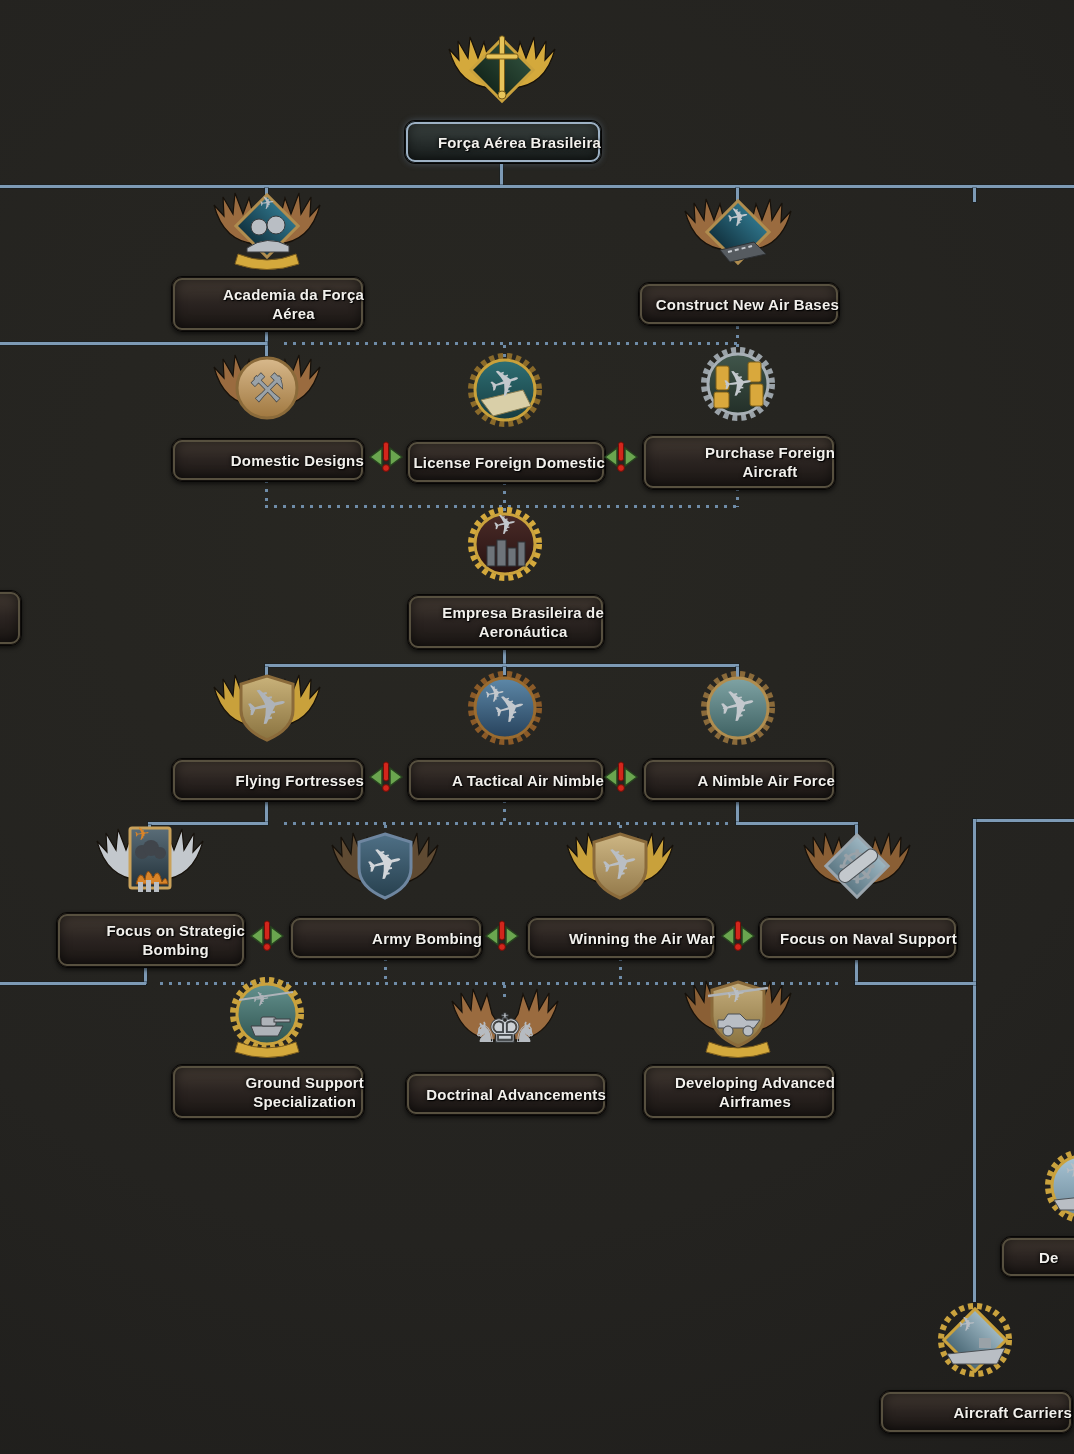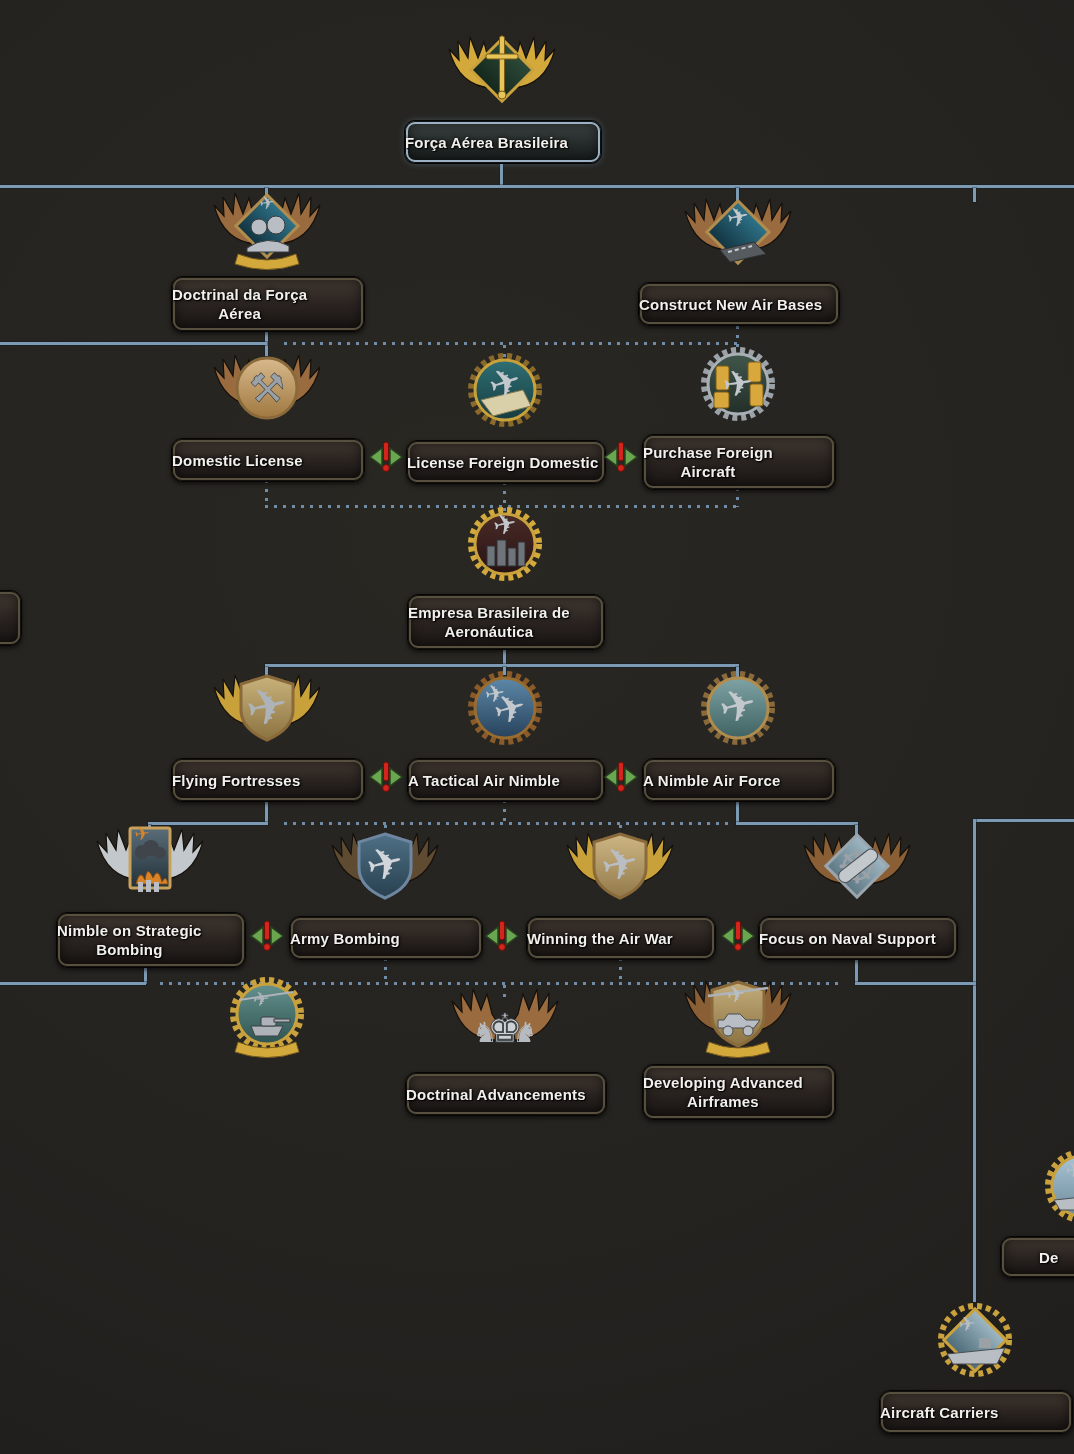--- a/index.html
+++ b/index.html
@@ -9,21 +9,21 @@
     font-family:"Liberation Sans", sans-serif;
   }
   .ln{position:absolute;z-index:1;}
   .ln.solid{background:#7d9ab5;box-shadow:0 0 0 1px rgba(15,25,35,.35);}
   .ln.dotted.h{background:repeating-linear-gradient(90deg,#6f8ca8 0 3px,transparent 3px 9px);}
   .ln.dotted.v{background:repeating-linear-gradient(180deg,#6f8ca8 0 3px,transparent 3px 9px);}
   .focus{position:absolute;z-index:2;cursor:pointer;}
   .icon-wrap{position:absolute;top:0;left:50%;transform:translateX(-50%);width:116px;height:94px;}
   .plate{
     position:absolute;top:94px;left:0;width:100%;
-    display:flex;align-items:center;justify-content:flex-start;text-align:center;
+    display:flex;align-items:center;justify-content:flex-end;text-align:center;
     background:linear-gradient(180deg,#453c34 0%,#2b2421 48%,#181412 100%);
     border:1px solid #070605;border-radius:11px;
     box-shadow:inset 0 0 0 1px #120f0d, inset 0 0 0 3px #57503f, inset 0 0 14px rgba(0,0,0,.85), 0 2px 4px rgba(0,0,0,.6);
     color:#f2f0ec;font-weight:bold;font-size:15px;line-height:19px;letter-spacing:.2px;
     text-shadow:1px 1px 1px #000,0 0 4px #000;white-space:pre-line;
   }
   .plate.h1{height:42px;}
   .plate.h2{height:54px;}
   .focus.selected .plate{
     background:linear-gradient(180deg,#3d4543 0%,#252b2a 55%,#151a19 100%);
@@ -117,21 +117,21 @@
             <rect x="36" y="22" width="44" height="44" fill="url(#g2)" stroke="#b08d4f" stroke-width="3"></rect>
           </g>
           <g fill="#b9bec4" stroke="#3a3d40" stroke-width="1">
             <circle cx="50" cy="45" r="8"></circle>
             <circle cx="67" cy="43" r="9"></circle>
             <path d="M38 66 Q58 52 80 64 L80 70 H38 Z"></path>
           </g>
           <text x="58" y="27" font-size="18" font-family="'DejaVu Sans',sans-serif" text-anchor="middle" fill="#b9bec4" transform="rotate(-10 58 20.7)">✈</text>
           <path d="M26 82 Q58 93 90 82 L87 72 Q58 84 29 72 Z" fill="#d4a93c" stroke="#7a5c1e"></path>
         </svg></span>
-      <div class="plate h2"><span>Doctrinal da Força
+      <div class="plate h2"><span>Academia da Força
 Aérea</span></div>
     </div>
     <div class="focus" style="left: 638px; top: 188px; width: 200px; height: 136px;">
       <span class="icon-wrap"><svg width="116" height="94" viewBox="0 0 116 94">
           <defs>
             <linearGradient id="g3" x1="0" y1="0" x2="0" y2="1">
               <stop offset="0" stop-color="#2e7389"></stop>
               <stop offset="1" stop-color="#123340"></stop>
             </linearGradient>
           </defs>
@@ -156,21 +156,21 @@
               <stop offset="1" stop-color="#a07840"></stop>
             </linearGradient>
           </defs>
           <path d="M48 62 C27 61 12 50 5 23 L15 34 L14 15 L24 32 L26 11 L34 32 L40 16 L45 36 L50 44 Z" fill="#9a6b3f" stroke="#15100a" stroke-width="1.2"></path>
           <g transform="translate(116 0) scale(-1 1)">
             <path d="M48 62 C27 61 12 50 5 23 L15 34 L14 15 L24 32 L26 11 L34 32 L40 16 L45 36 L50 44 Z" fill="#9a6b3f" stroke="#15100a" stroke-width="1.2"></path>
           </g>
           <circle cx="58" cy="44" r="30" fill="url(#g5)" stroke="#8a6a3a" stroke-width="3"></circle>
           <text x="58" y="58" font-size="40" font-family="'DejaVu Sans',sans-serif" text-anchor="middle" fill="#9aa2a8" stroke="#3c4044" stroke-width="0.6">⚒</text>
         </svg></span>
-      <div class="plate h1"><span>Domestic License</span></div>
+      <div class="plate h1"><span>Domestic Designs</span></div>
     </div>
     <div class="focus" style="left: 406px; top: 346px; width: 198px; height: 136px;">
       <span class="icon-wrap"><svg width="116" height="94" viewBox="0 0 116 94">
           <defs>
             <linearGradient id="g6" x1="0" y1="0" x2="0" y2="1">
               <stop offset="0" stop-color="#2e6f74"></stop>
               <stop offset="1" stop-color="#173c40"></stop>
             </linearGradient>
           </defs>
           <circle cx="58" cy="44" r="34" fill="none" stroke="#8a6a2a" stroke-width="6" stroke-dasharray="5 4"></circle>
@@ -287,21 +287,21 @@
             <circle cx="68" cy="35" r="6"></circle>
           </g>
           <path d="M44 66 Q48 50 53 62 Q55 46 61 60 Q66 48 70 64 Q74 56 76 66 Z" fill="#d98428" stroke="#8a4d12"></path>
           <g fill="#b9bec4">
             <rect x="46" y="64" width="5" height="10"></rect>
             <rect x="54" y="62" width="5" height="12"></rect>
             <rect x="62" y="64" width="5" height="10"></rect>
           </g>
           <text x="50" y="22" font-size="18" font-family="'DejaVu Sans',sans-serif" text-anchor="middle" fill="#d98428" transform="rotate(-8 50 15.7)">✈</text>
         </svg></span>
-      <div class="plate h2"><span>Nimble on Strategic
+      <div class="plate h2"><span>Focus on Strategic
 Bombing</span></div>
     </div>
     <div class="focus" style="left: 289px; top: 822px; width: 192px; height: 136px;">
       <span class="icon-wrap"><svg width="116" height="94" viewBox="0 0 116 94">
           <defs>
             <linearGradient id="g13" x1="0" y1="0" x2="0" y2="1">
               <stop offset="0" stop-color="#4f7086"></stop>
               <stop offset="1" stop-color="#27404e"></stop>
             </linearGradient>
           </defs>
@@ -365,20 +365,22 @@
           <circle cx="58" cy="44" r="30" fill="url(#g16)" stroke="#caa23d" stroke-width="3"></circle>
           <path d="M30 30 L84 22" stroke="#aeb3b9" stroke-width="2"></path>
           <text x="52" y="36" font-size="20" font-family="'DejaVu Sans',sans-serif" text-anchor="middle" fill="#aeb3b9" transform="rotate(-6 52 29)">✈</text>
           <g fill="#aeb3b9" stroke="#3c4044">
             <path d="M42 56 h32 l-5 10 h-23 Z"></path>
             <rect x="52" y="47" width="15" height="9" rx="2"></rect>
             <rect x="65" y="49" width="16" height="3"></rect>
           </g>
           <path d="M26 82 Q58 93 90 82 L87 72 Q58 84 29 72 Z" fill="#d4a93c" stroke="#7a5c1e"></path>
         </svg></span>
+      <div class="plate h2"><span>Ground Support
+Specialization</span></div>
     </div>
     <div class="focus" style="left: 405px; top: 978px; width: 200px; height: 136px;">
       <span class="icon-wrap"><svg width="116" height="94" viewBox="0 0 116 94">
           <defs>
             <linearGradient id="g17" x1="0" y1="0" x2="0" y2="1">
               <stop offset="0" stop-color="#555"></stop>
               <stop offset="1" stop-color="#222"></stop>
             </linearGradient>
           </defs>
           <path d="M48 62 C27 61 12 50 5 23 L15 34 L14 15 L24 32 L26 11 L34 32 L40 16 L45 36 L50 44 Z" fill="#9a6b3f" stroke="#15100a" stroke-width="1.2"></path>

